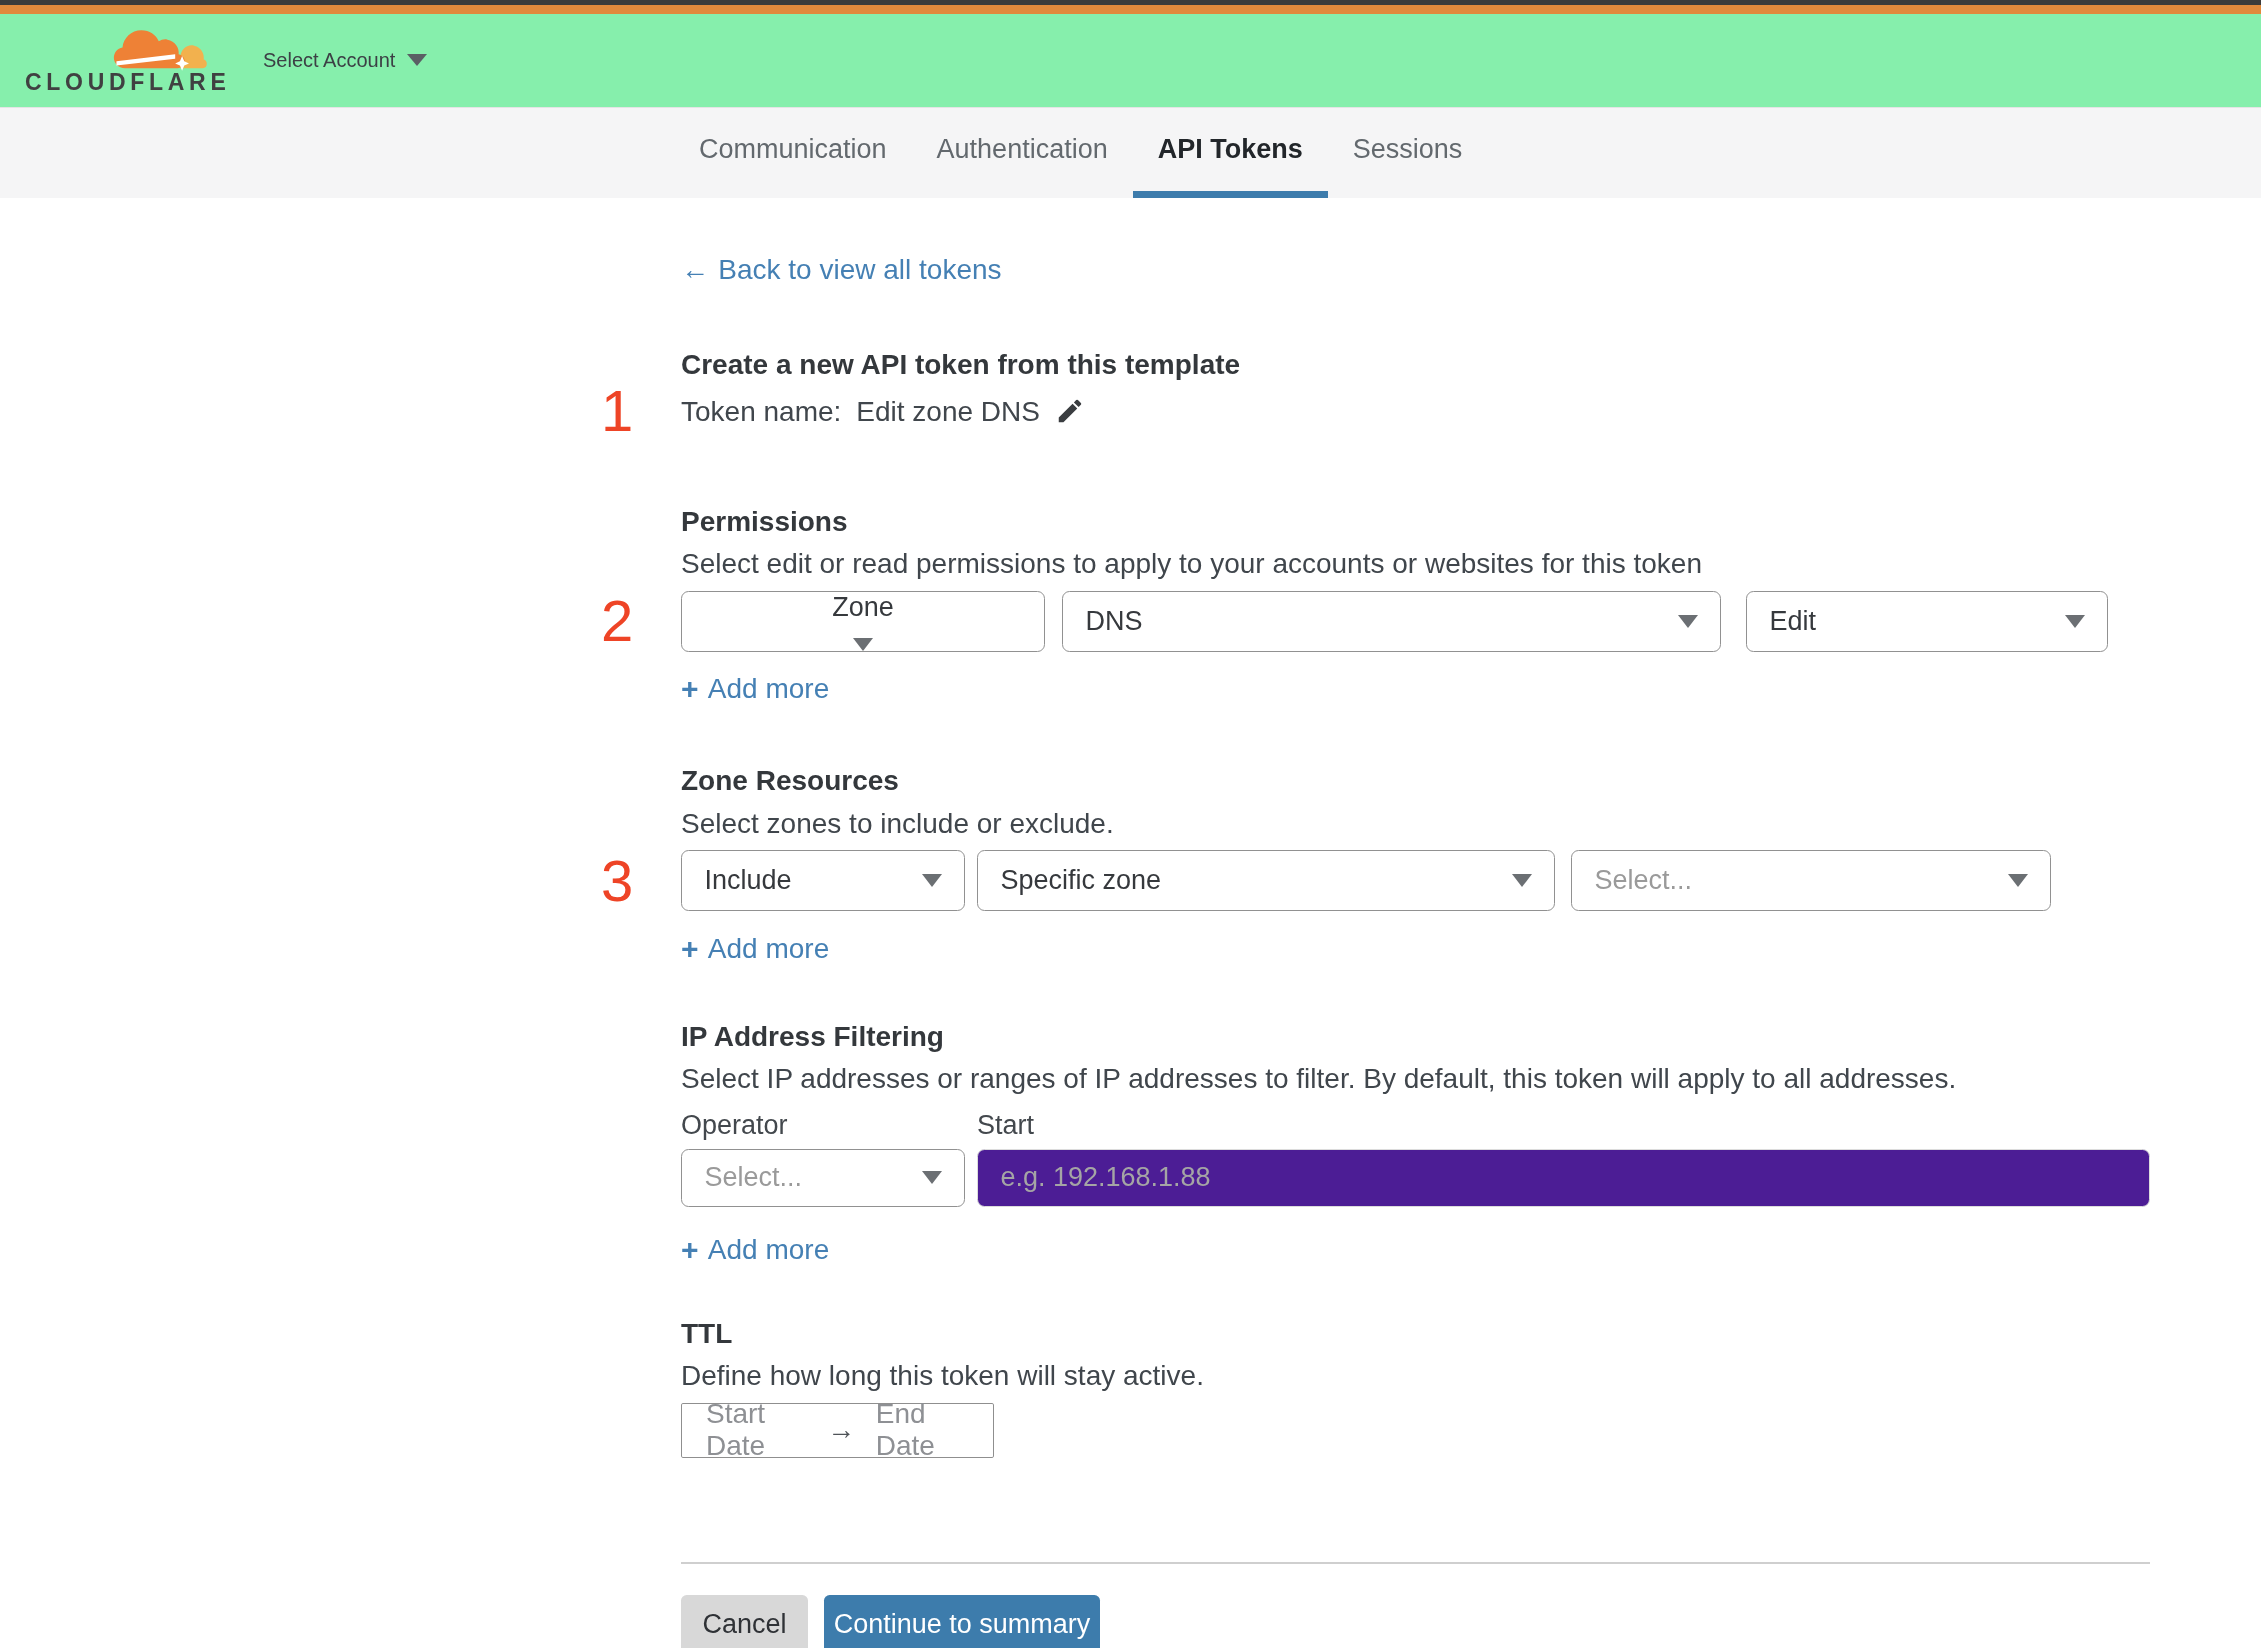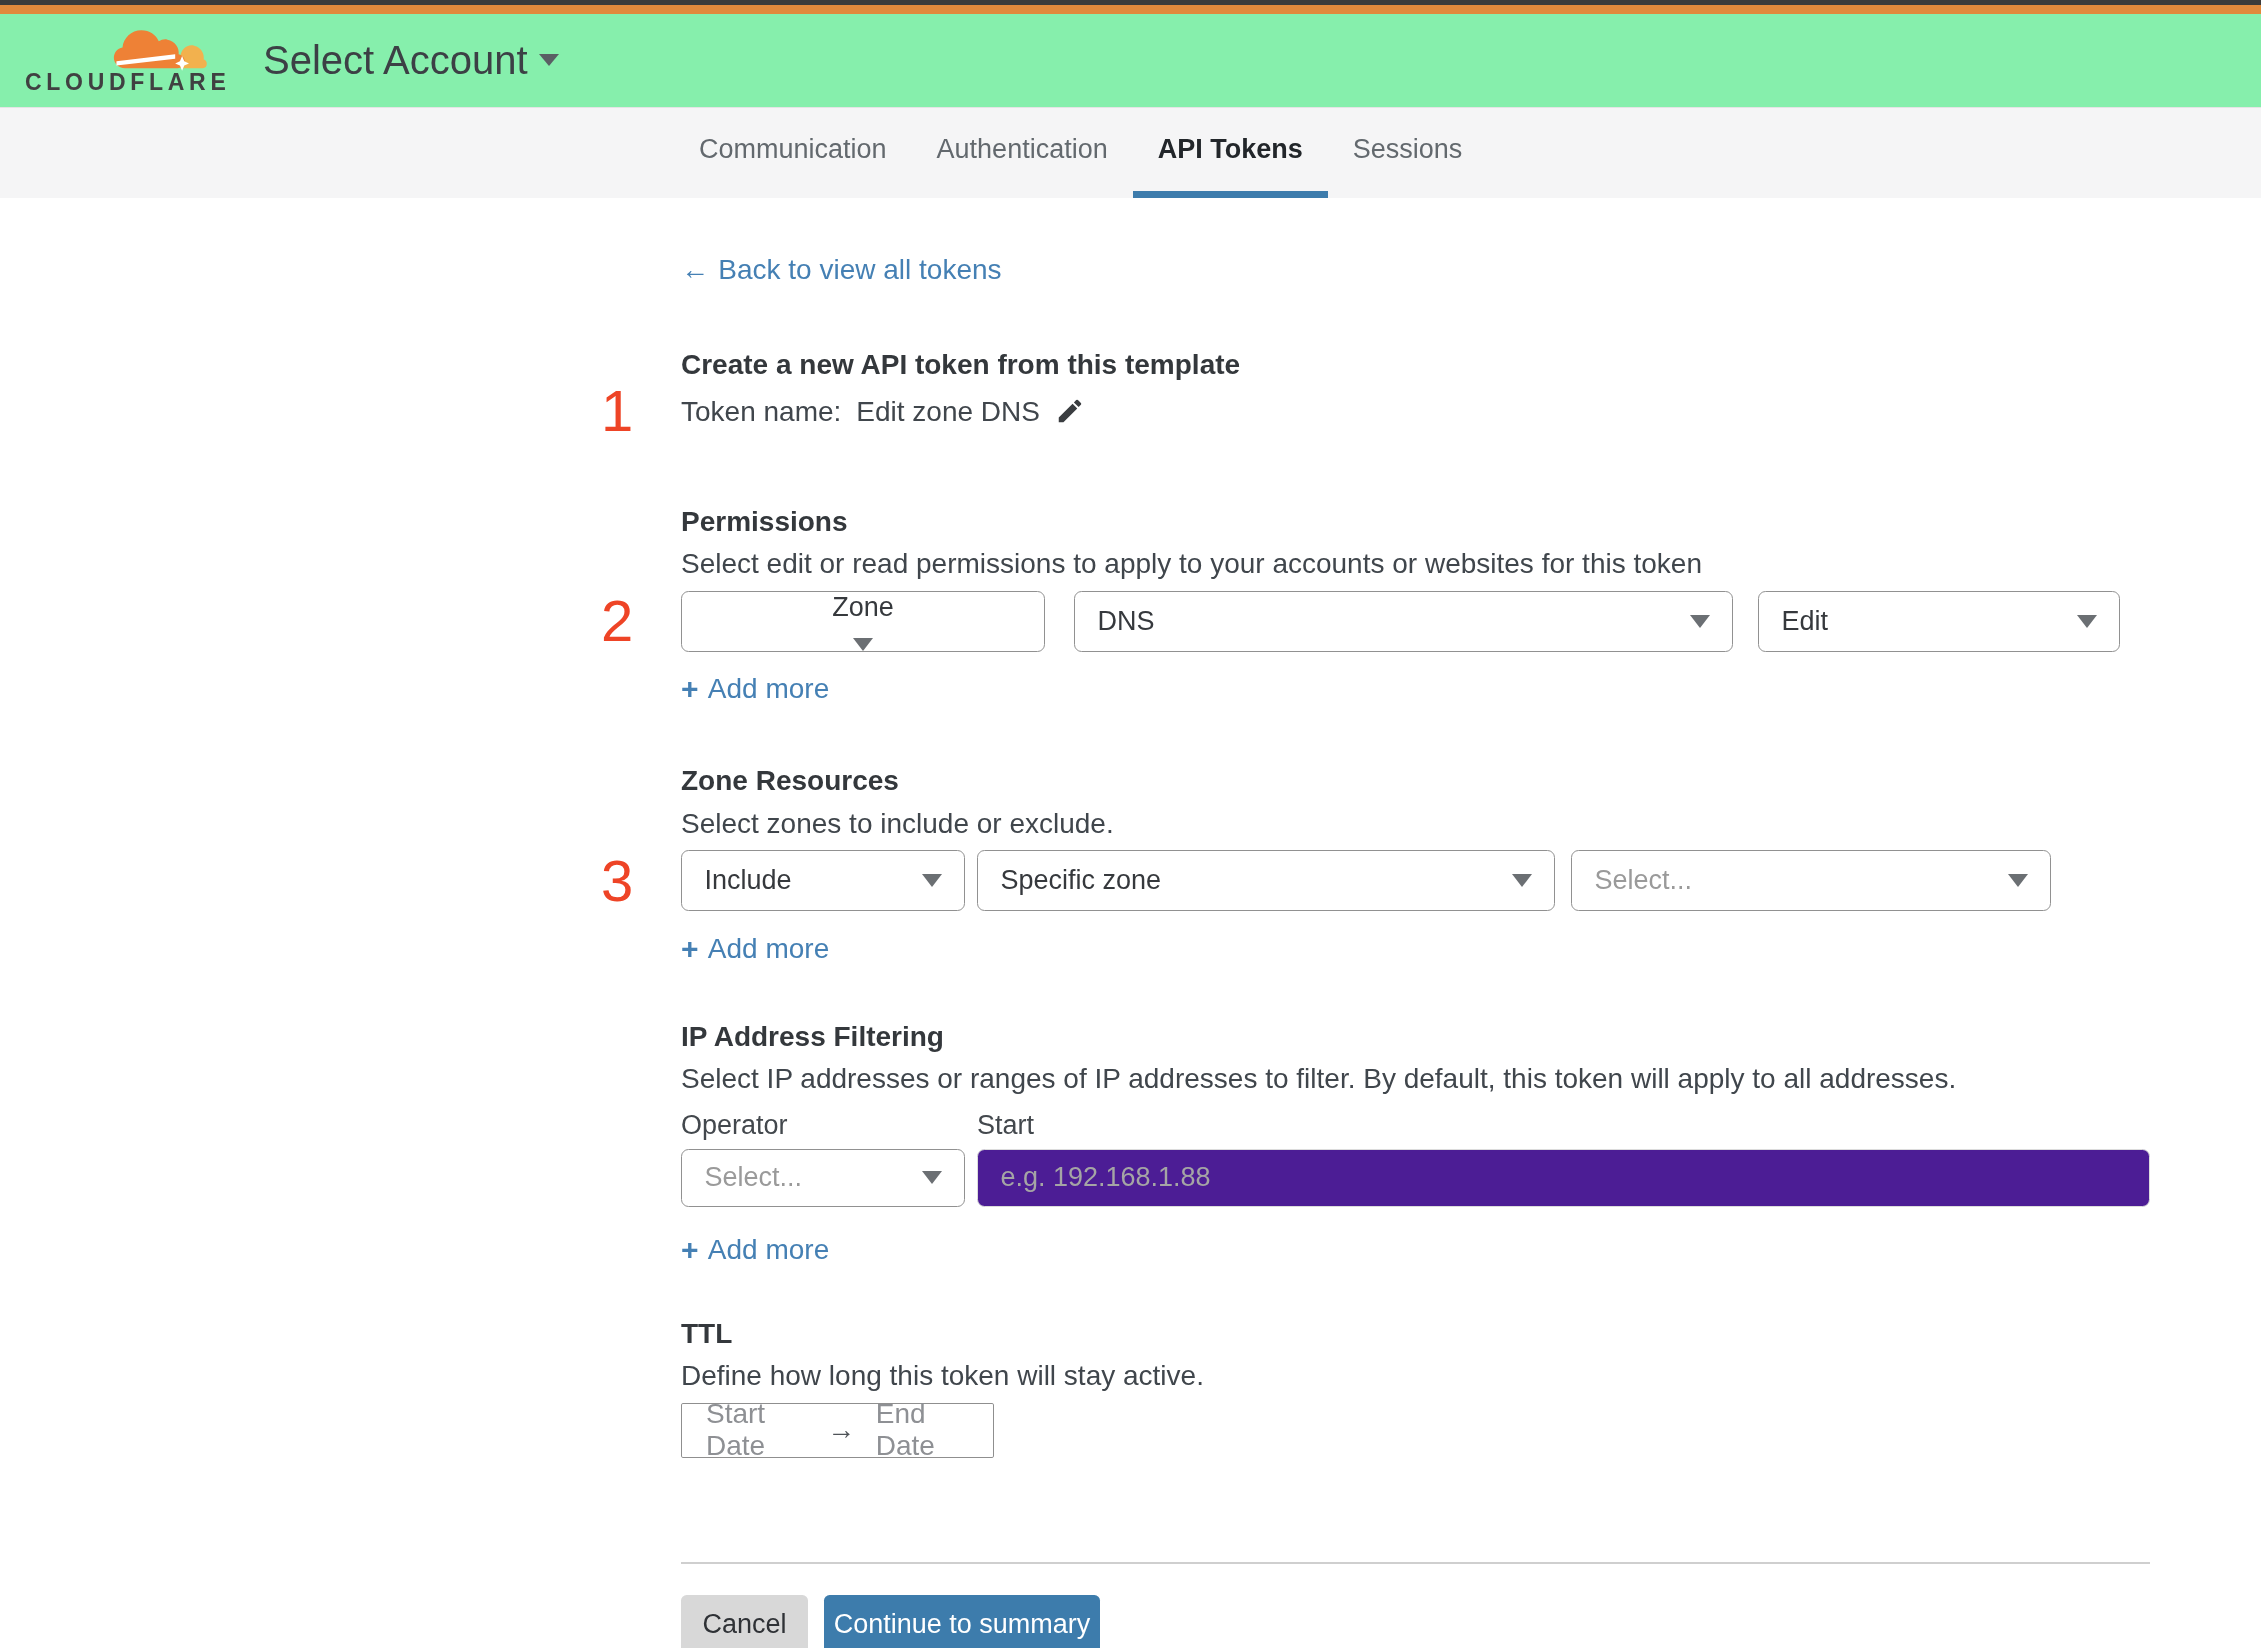--- a/index.html
+++ b/index.html
@@ -12,21 +12,21 @@
 
   
   .header { height:94px; background:#86efac; border-bottom:1.9px solid #e4e4e4;
             position:relative; }
   .logo { position:absolute; left:25px; top:5.6px; width:183px; height:84px; }
   .logo svg { position:absolute; right:0; top:4.7px; }
   .logo .brand { position:absolute; left:0; bottom:7.5px; font-size:23px; font-weight:bold;
                  letter-spacing:4.7px; color:#404041; }
   .account { position:absolute; left:263px; top:0; height:100%; display:flex;
              align-items:center; gap:11.2px; cursor:pointer; }
-  .account .txt { font-size:40px; color:#3c4045; }
+  .account .txt { font-size:20px; color:#3c4045; }
   .caret { width:0; height:0; border-left:10.3px solid transparent;
            border-right:10.3px solid transparent; border-top:12px solid #5a5f64; }
 
   
   .tabstrip { height:90px; background:#f5f5f6; display:flex; padding-left:674px; }
   .tab { height:100%; display:flex; align-items:center; padding:0 25px;
          font-size:27px; color:#63696e; border-bottom:7.5px solid transparent;
          cursor:pointer; white-space:nowrap; }
   .tab.active { color:#22262a; font-weight:bold; border-bottom-color:#3d7cac; }
 
@@ -141,21 +141,21 @@
 
   <div class="sec-perm">
     <div class="h-bold">Permissions</div>
     <div class="body-txt sec-desc">Select edit or read permissions to apply to your accounts or websites for this token</div>
     <div class="controls">
       <span class="step-num">2</span>
       <div class="select" style="width:364px;flex-direction:column;">
         <span>Zone</span>
         <span class="sel-caret"></span>
       </div>
-      <div class="select" style="width:659px; margin-left:29px;">
+      <div class="select" style="width:659px; margin-left:17px;">
         <span>DNS</span>
         <span class="sel-caret"></span>
       </div>
       <div class="select" style="width:362px; margin-left:25px;">
         <span>Edit</span>
         <span class="sel-caret"></span>
       </div>
     </div>
     <div class="addmore">
       <a class="link">

